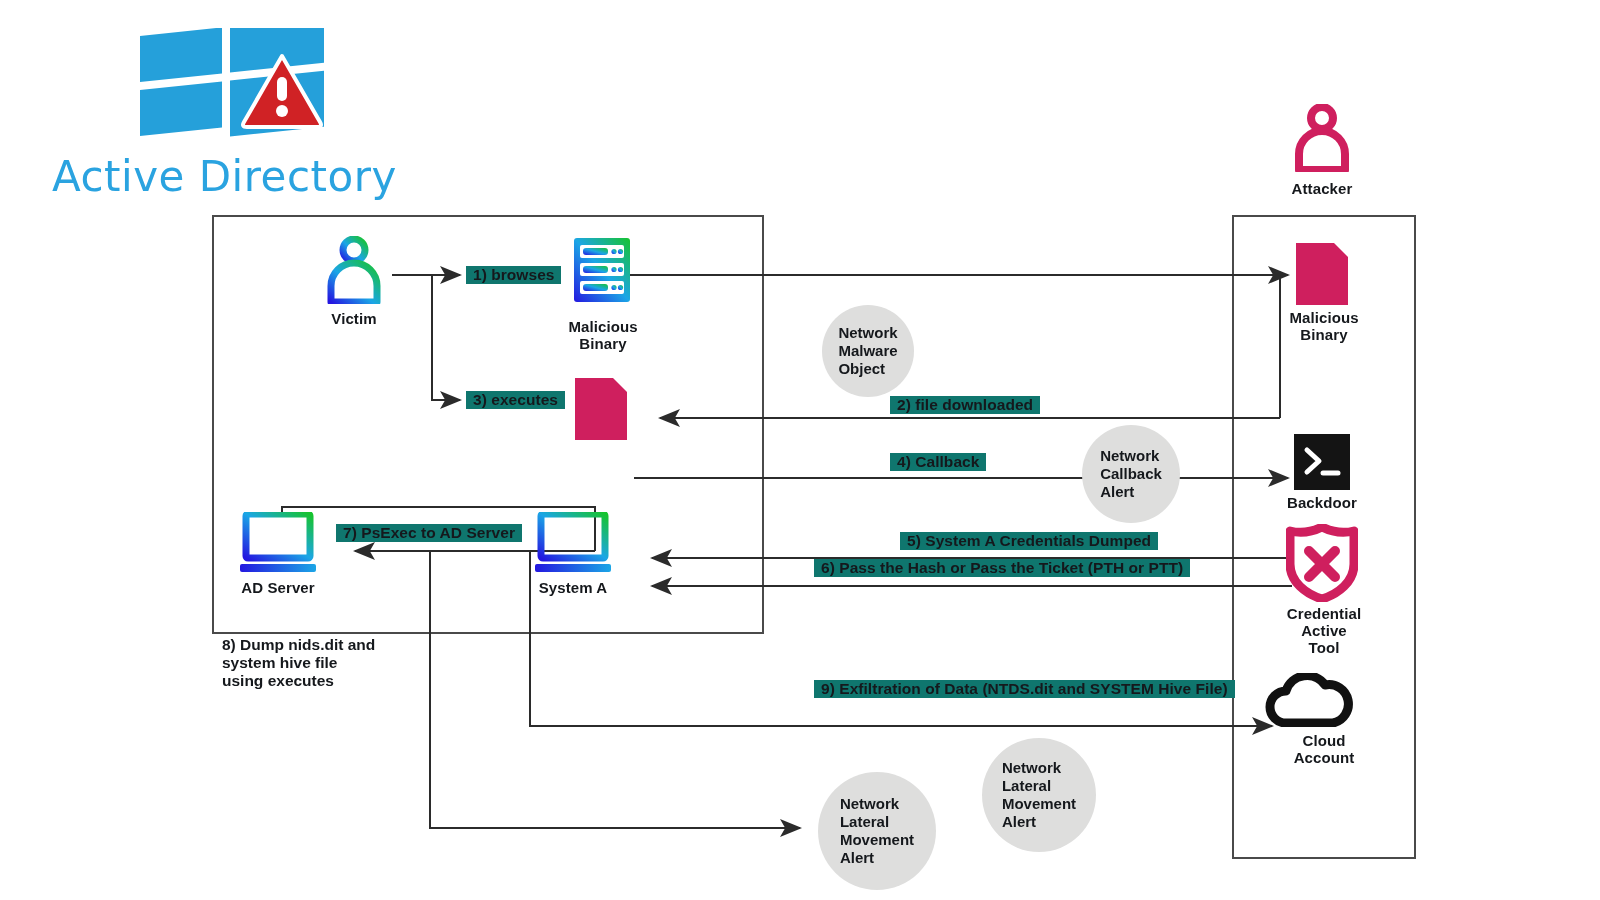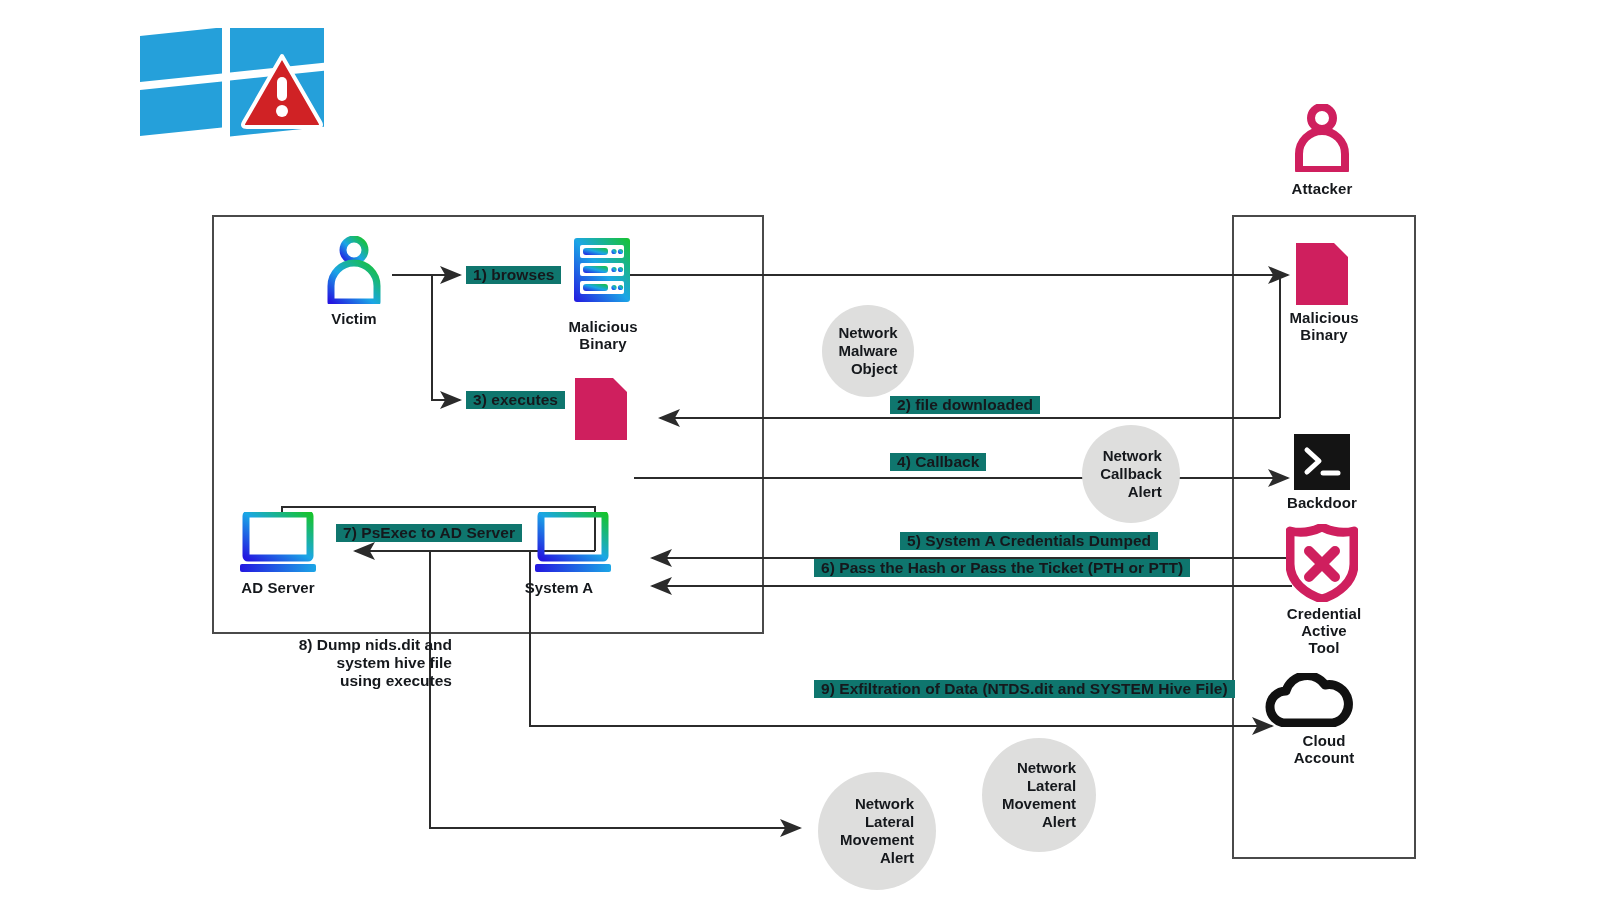--- a/index.html
+++ b/index.html
@@ -11,21 +11,21 @@
   
   .zone{position:absolute;border:2px solid #4a4a4a;background:transparent;}
 
   
   .nlabel{position:absolute;text-align:center;font-weight:700;font-size:15px;line-height:17px;color:#15181c;letter-spacing:.1px;}
 
   
   .steplabel{position:absolute;font-weight:700;font-size:15.5px;line-height:18px;color:#15181c;background:#0f766e;padding:0 7px;white-space:nowrap;letter-spacing:.05px;}
 
   
-  .circle{position:absolute;border-radius:50%;background:#dededd;display:flex;align-items:center;justify-content:center;text-align:right;}
+  .circle{position:absolute;border-radius:50%;background:#dededd;display:flex;align-items:center;justify-content:center;text-align:left;}
   .circle span{font-weight:700;font-size:15px;line-height:18px;color:#15181c;display:block;}
 
   
   .adtitle{position:absolute;font-size:42px;color:#2aa3e0;font-weight:400;letter-spacing:.5px;font-family:"DejaVu Sans",sans-serif;}
 
   svg.lines{position:absolute;left:0;top:0;width:1600px;height:900px;pointer-events:none;}
 </style>
 </head>
 <body>
 
@@ -41,20 +41,21 @@
   </div>
 
   <div class="abs" style="left:240px;top:52px;width:84px;height:78px;">
     <svg width="84" height="78" viewBox="0 0 84 78">
       <path d="M42 4 L80 70 Q83 75 77 75 L7 75 Q1 75 4 70 Z" fill="#d02225" stroke="#ffffff" stroke-width="4" stroke-linejoin="round"></path>
       <rect x="37" y="25" width="10" height="24" rx="5" fill="#ffffff"></rect>
       <circle cx="42" cy="59" r="6" fill="#ffffff"></circle>
     </svg>
   </div>
 
+  <div class="adtitle" style="left:52px;top:152px;">Active Directory</div>
 
   <div class="zone" style="left:212px;top:215px;width:548px;height:415px;"></div>
   <div class="zone" style="left:1232px;top:215px;width:180px;height:640px;"></div>
 
   <svg class="lines">
     <defs>
       <marker id="ah" markerWidth="11" markerHeight="9" refX="10" refY="4.5" orient="auto">
         <path d="M0,0 L11,4.5 L0,9 L2.6,4.5 Z" fill="#2b2b2b"></path>
       </marker>
     </defs>
@@ -173,21 +174,21 @@
         </linearGradient>
         <linearGradient id="gbar2" x1="0" y1="0" x2="1" y2="0">
           <stop offset="0%" stop-color="#2417e0"></stop>
           <stop offset="100%" stop-color="#1ba6e6"></stop>
         </linearGradient>
       </defs>
       <rect x="6" y="2" width="64" height="44" rx="2" fill="none" stroke="url(#glap2)" stroke-width="7"></rect>
       <rect x="0" y="52" width="76" height="8" rx="2" fill="url(#gbar2)"></rect>
     </svg>
   </div>
-  <div class="nlabel" style="left:509px;top:579px;width:100px;text-align:center;">System A</div>
+  <div class="nlabel" style="left:523px;top:579px;width:100px;text-align:center;">System A</div>
 
   <div class="abs" style="left:1293px;top:104px;width:58px;height:68px;">
     <svg width="58" height="68" viewBox="0 0 58 68">
       <circle cx="29" cy="14" r="11" fill="none" stroke="#cf1f5e" stroke-width="8"></circle>
       <path d="M6,66 L6,50 A23,23 0 0 1 52,50 L52,66 Z" fill="none" stroke="#cf1f5e" stroke-width="8" stroke-linejoin="round"></path>
     </svg>
   </div>
   <div class="nlabel" style="left:1272px;top:180px;width:100px;">Attacker</div>
 
   <div class="abs" style="left:1296px;top:243px;width:52px;height:62px;">
@@ -232,21 +233,21 @@
     </div>
 
   <div class="steplabel" style="left:466px;top:266px;">1) browses</div>
   <div class="steplabel" style="left:466px;top:391px;">3) executes</div>
   <div class="steplabel" style="left:890px;top:396px;">2) file downloaded</div>
   <div class="steplabel" style="left:890px;top:453px;">4) Callback</div>
   <div class="steplabel" style="left:900px;top:532px;">5) System A Credentials Dumped</div>
   <div class="steplabel" style="left:814px;top:559px;">6) Pass the Hash or Pass the Ticket (PTH or PTT)</div>
   <div class="steplabel" style="left:336px;top:524px;">7) PsExec to AD Server</div>
 
-  <div class="abs" style="left:222px;top:636px;width:230px;font-weight:700;font-size:15.5px;line-height:18px;color:#15181c;text-align:right;">
+  <div class="abs" style="left:222px;top:636px;width:230px;font-weight:700;font-size:15.5px;line-height:18px;color:#15181c;text-align:left;">
     <div>8) Dump nids.dit and</div>
     <div>system hive file</div>
     <div>using executes</div>
   </div>
 
   <div class="steplabel" style="left:800px;top:680px;margin-left:14px;">9) Exfiltration of Data (NTDS.dit and SYSTEM Hive File)</div>
 
   <div class="circle" style="left:822px;top:305px;width:92px;height:92px;">
     <span>
       <i style="font-style:normal;display:block">Network</i>

